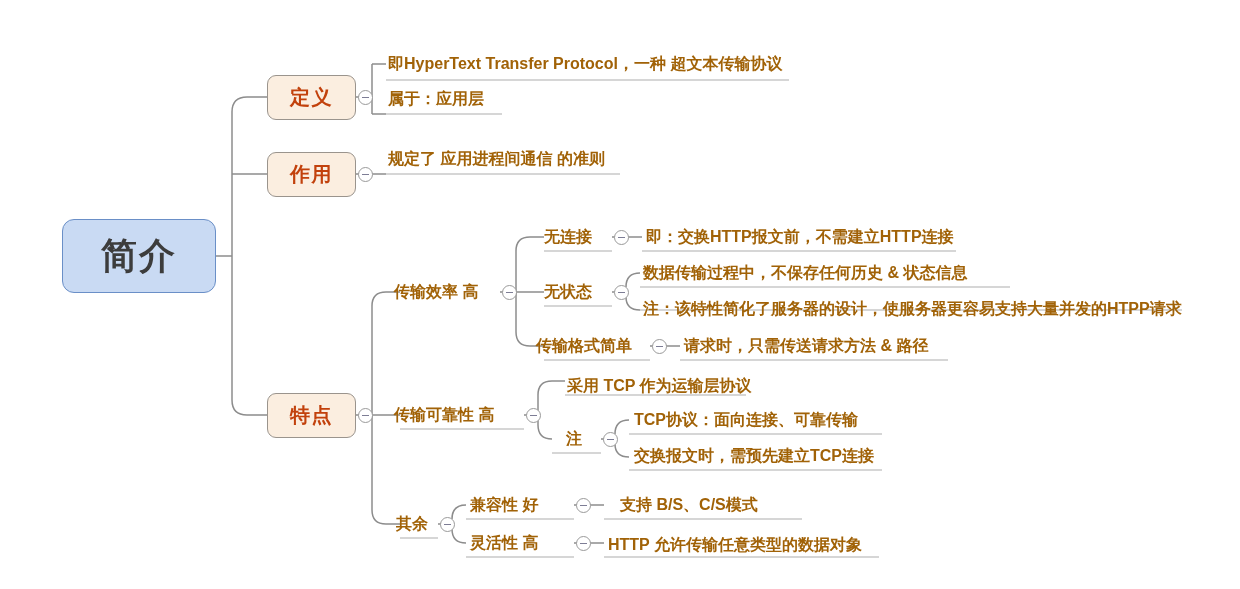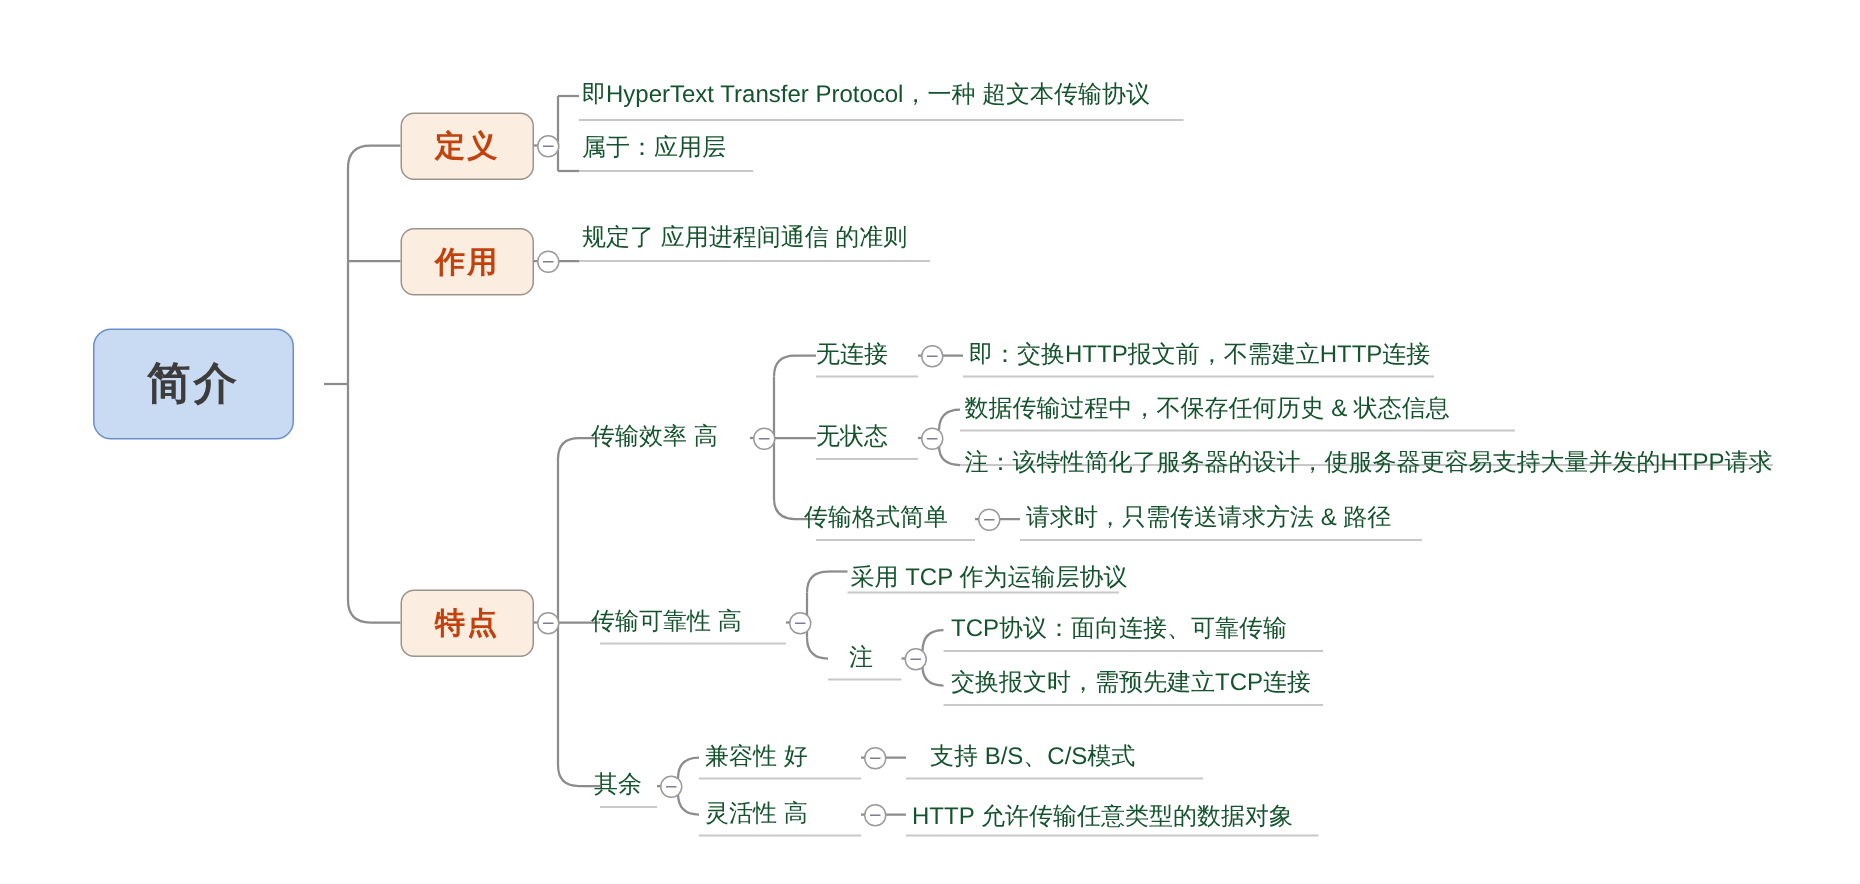--- a/index.html
+++ b/index.html
@@ -49,22 +49,22 @@
     justify-content: center;
     color: #c2410c;
     font-weight: bold;
     letter-spacing: 1.5px;
     font-size: 20px;
   }
   
   .leaf {
     position: absolute;
     box-sizing: border-box;
-    color: #14532d;
-    font-weight: normal;
+    color: #a16207;
+    font-weight: bold;
     white-space: nowrap;
     line-height: 1;
     display: flex;
     align-items: center;
   }
   .leaf.cn16 { font-size: 16px; }
   
   .toggle {
     position: absolute;
     width: 15px;
@@ -166,21 +166,21 @@
       <path d="M629,470 H882"></path>
 
       <path d="M400,538 H438"></path>
       <path d="M466,519 H574"></path>
       <path d="M604,519 H802"></path>
       <path d="M466,557 H574"></path>
       <path d="M604,557 H879"></path>
     </g>
   </svg>
 
-  <div class="root-node" style="left:62px; top:219px; width:134px; height:74px; font-size:29px;">
+  <div class="root-node" style="left:62px; top:219px; width:154px; height:74px; font-size:36px;">
     <span>简介</span>
   </div>
 
   <div class="topic-node" style="left:267px; top:75px; width:89px; height:45px;">
     <span>定义</span>
   </div>
 
   <div class="topic-node" style="left:267px; top:152px; width:89px; height:45px;">
     <span>作用</span>
   </div>

